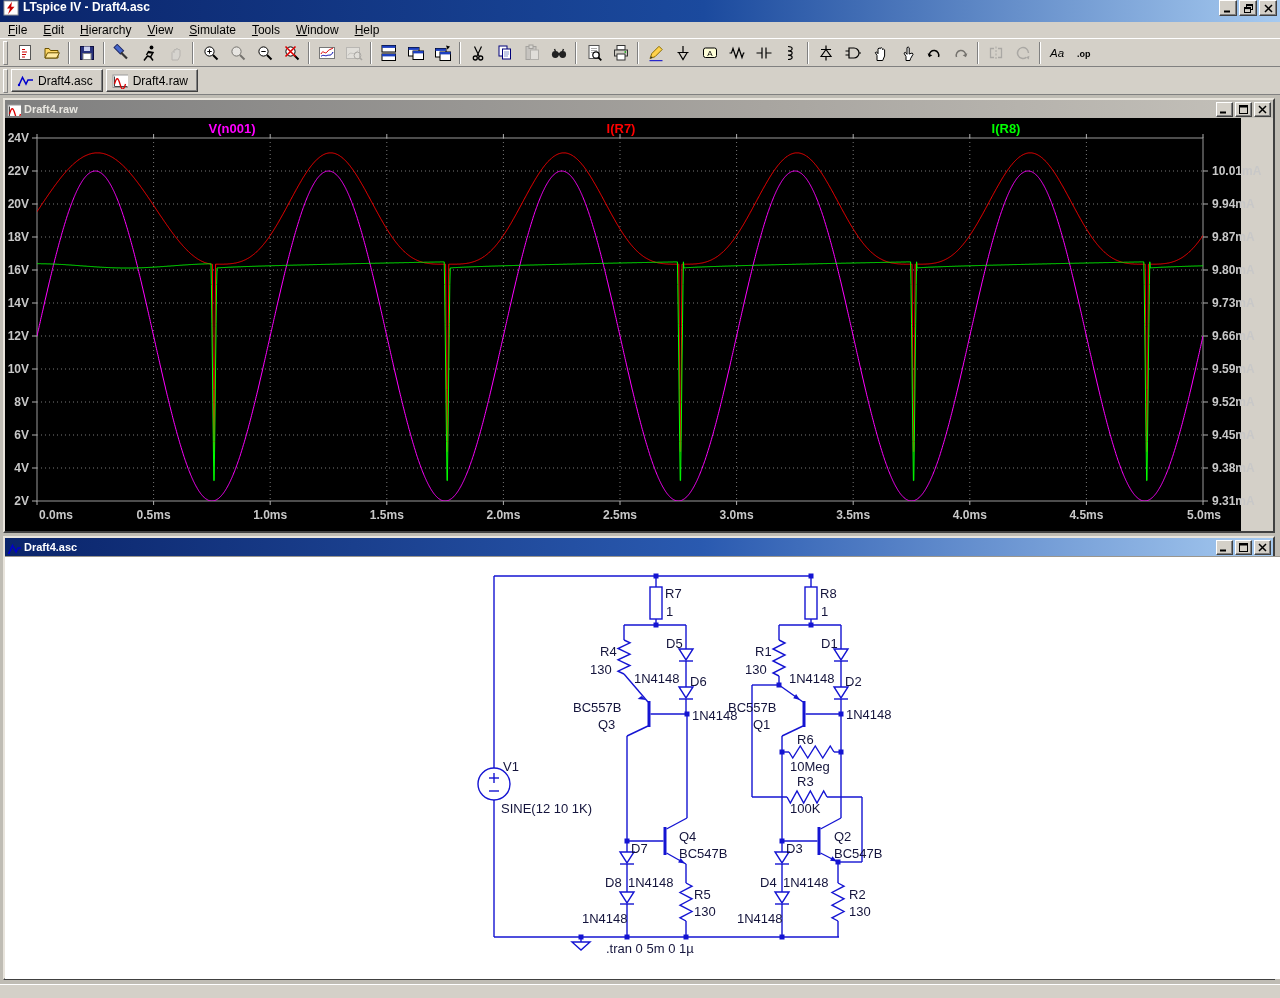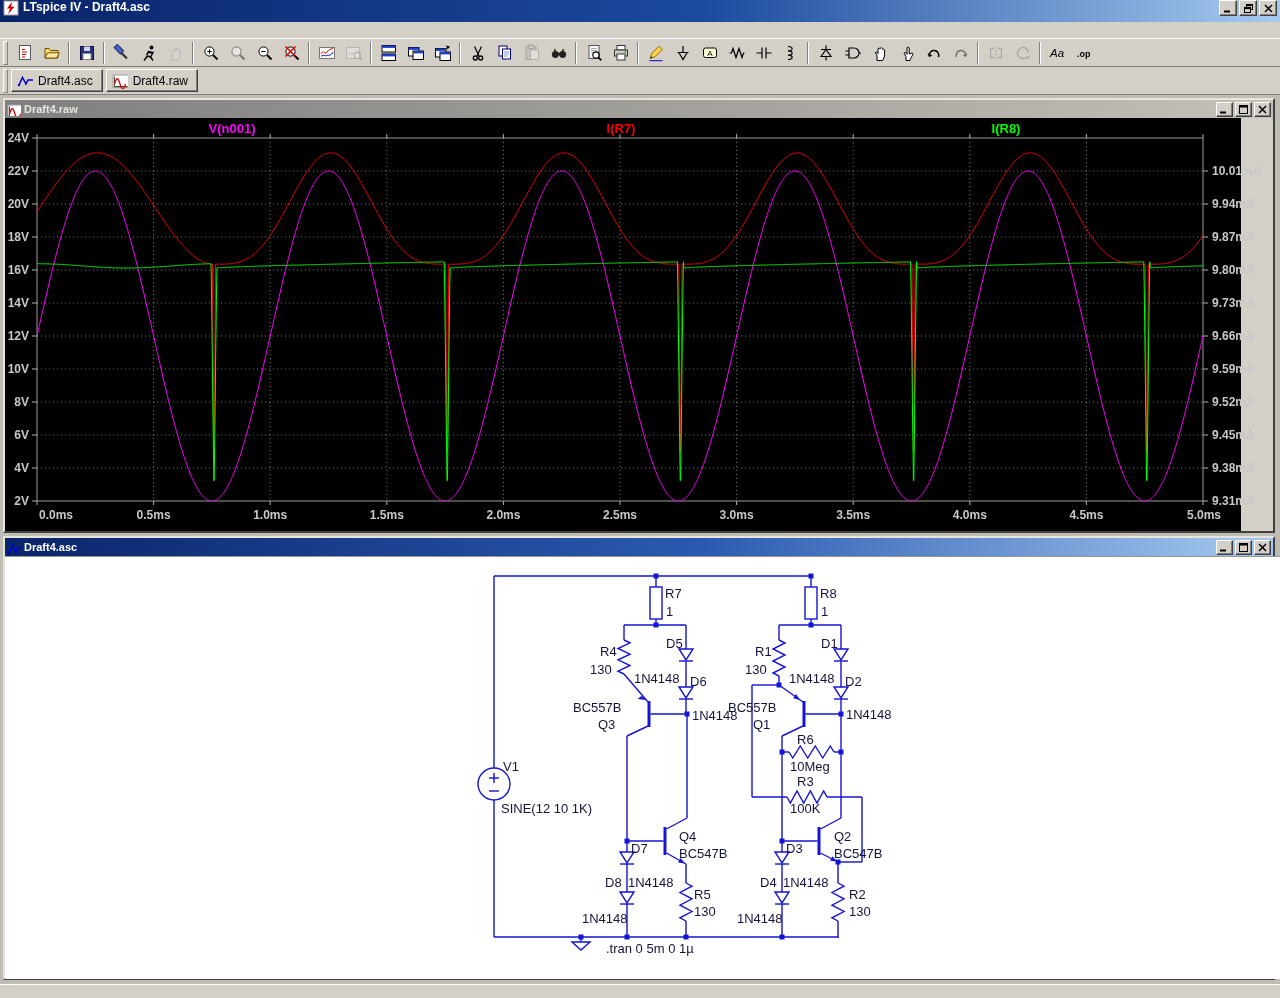--- a/index.html
+++ b/index.html
@@ -71,20 +71,30 @@
             <rect x="0.5" y="3.5" width="6" height="1.6" fill="#000"></rect>
           </svg>
         </span>
         <span class="wbtn">
           <svg width="9" height="9" viewBox="0 0 9 9">
             <path d="M1 1l7 7M8 1L1 8" stroke="#000" stroke-width="1.5"></path>
           </svg>
         </span>
       </span>
   </div>
+  <div class="menubar" id="menubar">
+      <span class="mitem"><u>F</u>ile</span>
+      <span class="mitem"><u>E</u>dit</span>
+      <span class="mitem"><u>H</u>ierarchy</span>
+      <span class="mitem"><u>V</u>iew</span>
+      <span class="mitem"><u>S</u>imulate</span>
+      <span class="mitem"><u>T</u>ools</span>
+      <span class="mitem"><u>W</u>indow</span>
+      <span class="mitem"><u>H</u>elp</span>
+    </div>
   <div class="toolbar" id="toolbar">
       <span class="grip"></span>
       <span class="tbtn">
         <svg width="18" height="18" viewBox="0 0 18 18" xmlns="http://www.w3.org/2000/svg">
           <rect x="3.5" y="1.5" width="11" height="14" fill="#fff" stroke="#555"></rect>
           <path d="M6 5.5h3M6 8h5M6 10.5h4M6 13h3" stroke="#c00" fill="none"></path>
         </svg>
       </span>
       <span class="tbtn">
         <svg width="18" height="18" viewBox="0 0 18 18" xmlns="http://www.w3.org/2000/svg">

